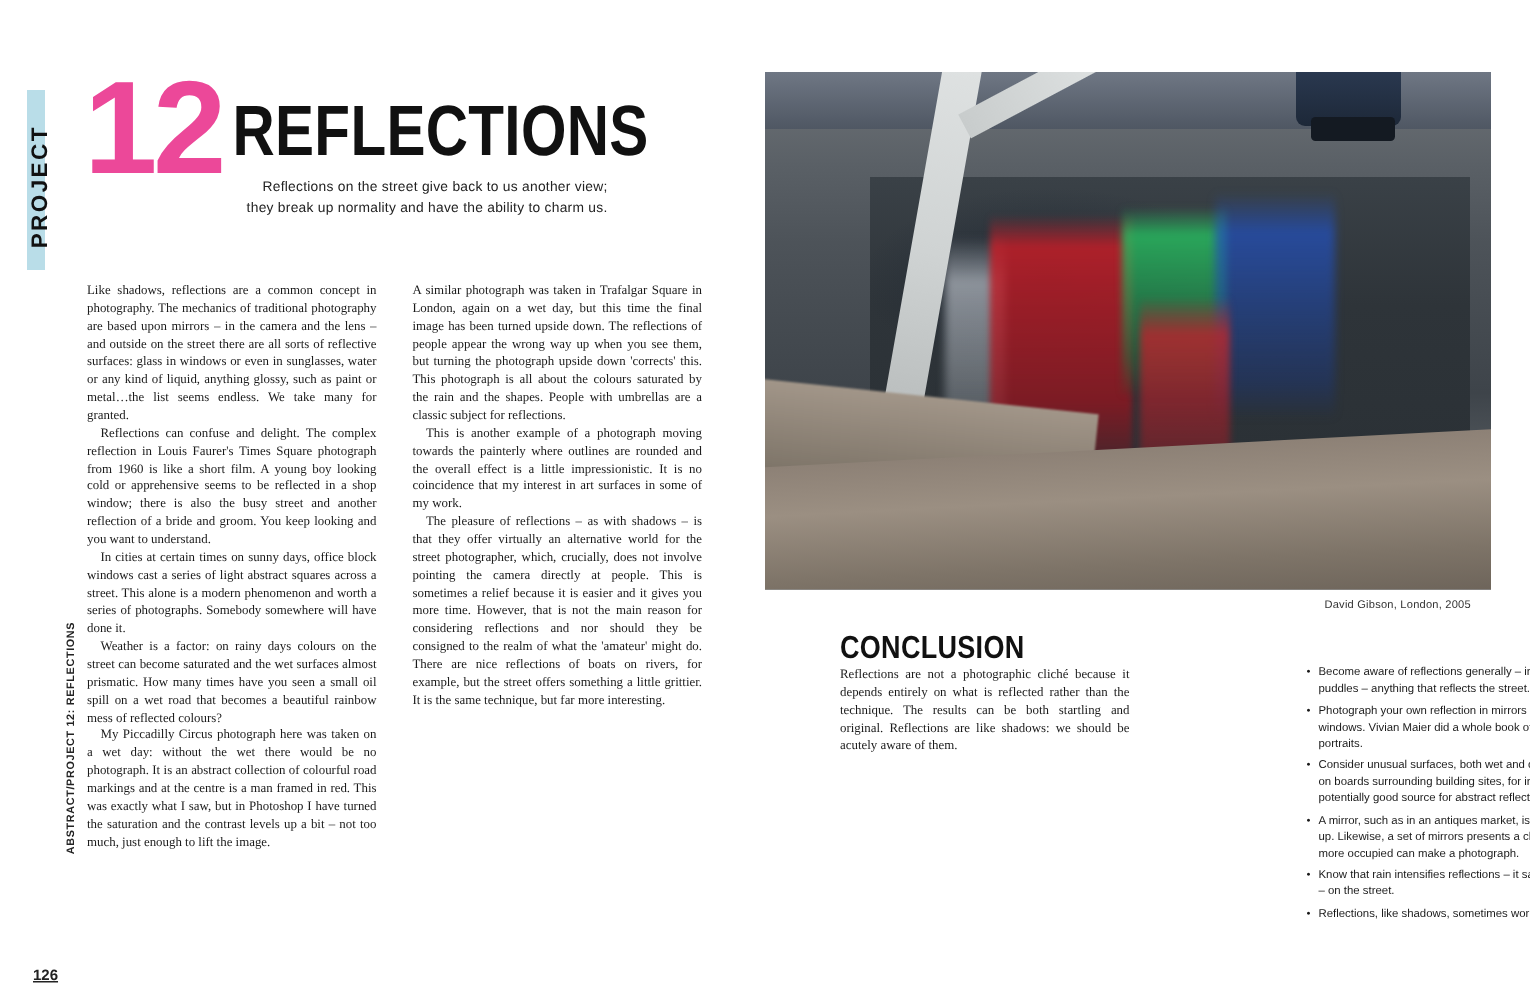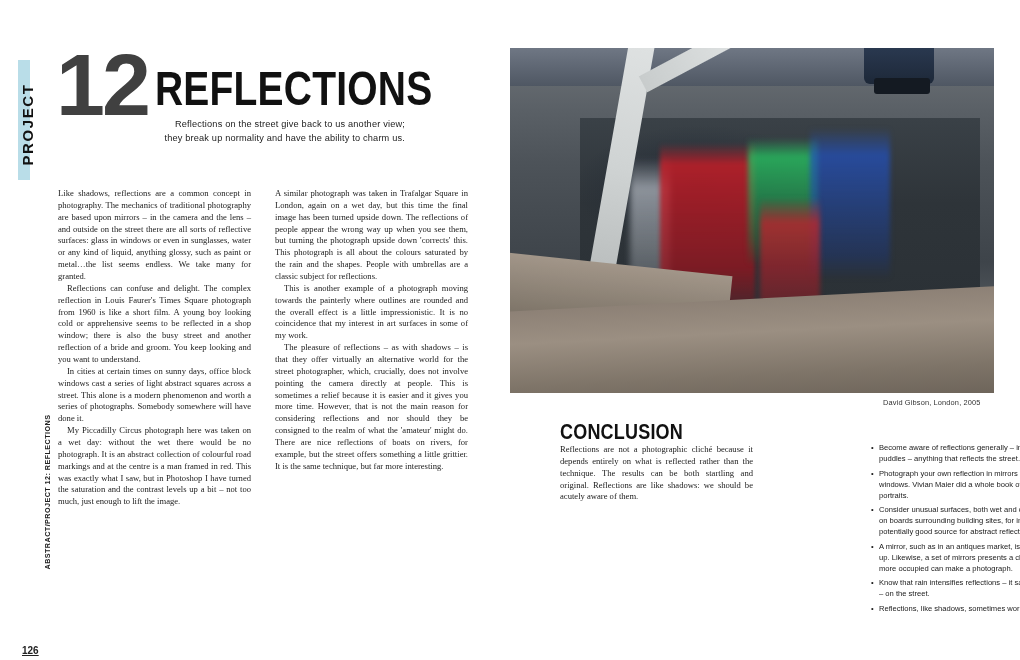--- a/index.html
+++ b/index.html
@@ -79,21 +79,21 @@
 
   .project-number {
     position: absolute;
     left: 56px;
     top: 48px;
     font-family: "Liberation Sans", sans-serif;
     font-weight: 900;
     font-size: 88px;
     line-height: 0.85;
     letter-spacing: -3px;
-    color: #404040;
+    color: #ec4899;
   }
 
   .title {
     position: absolute;
     left: 155px;
     top: 62px;
     font-family: "Liberation Sans", sans-serif;
     font-weight: 900;
     font-size: 39px;
     letter-spacing: 0.2px;
@@ -366,20 +366,21 @@
 
     <div class="title">REFLECTIONS</div>
 
     <div class="standfirst">Reflections on the street give back to us another view; they break up normality and have the ability to charm us.</div>
 
     <div class="cols">
       <div class="col">
         <p class="first">Like shadows, reflections are a common concept in photography. The mechanics of traditional photography are based upon mirrors – in the camera and the lens – and outside on the street there are all sorts of reflective surfaces: glass in windows or even in sunglasses, water or any kind of liquid, anything glossy, such as paint or metal…the list seems endless. We take many for granted.</p>
         <p>Reflections can confuse and delight. The complex reflection in Louis Faurer's Times Square photograph from 1960 is like a short film. A young boy looking cold or apprehensive seems to be reflected in a shop window; there is also the busy street and another reflection of a bride and groom. You keep looking and you want to understand.</p>
         <p>In cities at certain times on sunny days, office block windows cast a series of light abstract squares across a street. This alone is a modern phenomenon and worth a series of photographs. Somebody somewhere will have done it.</p>
+        <p>Weather is a factor: on rainy days colours on the street can become saturated and the wet surfaces almost prismatic. How many times have you seen a small oil spill on a wet road that becomes a beautiful rainbow mess of reflected colours?</p>
         <p>My Piccadilly Circus photograph here was taken on a wet day: without the wet there would be no photograph. It is an abstract collection of colourful road markings and at the centre is a man framed in red. This was exactly what I saw, but in Photoshop I have turned the saturation and the contrast levels up a bit – not too much, just enough to lift the image.</p>
       </div>
       <div class="col">
         <p class="first">A similar photograph was taken in Trafalgar Square in London, again on a wet day, but this time the final image has been turned upside down. The reflections of people appear the wrong way up when you see them, but turning the photograph upside down 'corrects' this. This photograph is all about the colours saturated by the rain and the shapes. People with umbrellas are a classic subject for reflections.</p>
         <p>This is another example of a photograph moving towards the painterly where outlines are rounded and the overall effect is a little impressionistic. It is no coincidence that my interest in art surfaces in some of my work.</p>
         <p>The pleasure of reflections – as with shadows – is that they offer virtually an alternative world for the street photographer, which, crucially, does not involve pointing the camera directly at people. This is sometimes a relief because it is easier and it gives you more time. However, that is not the main reason for considering reflections and nor should they be consigned to the realm of what the 'amateur' might do. There are nice reflections of boats on rivers, for example, but the street offers something a little grittier. It is the same technique, but far more interesting.</p>
       </div>
     </div>
 
     <div class="folio-left">126</div>

